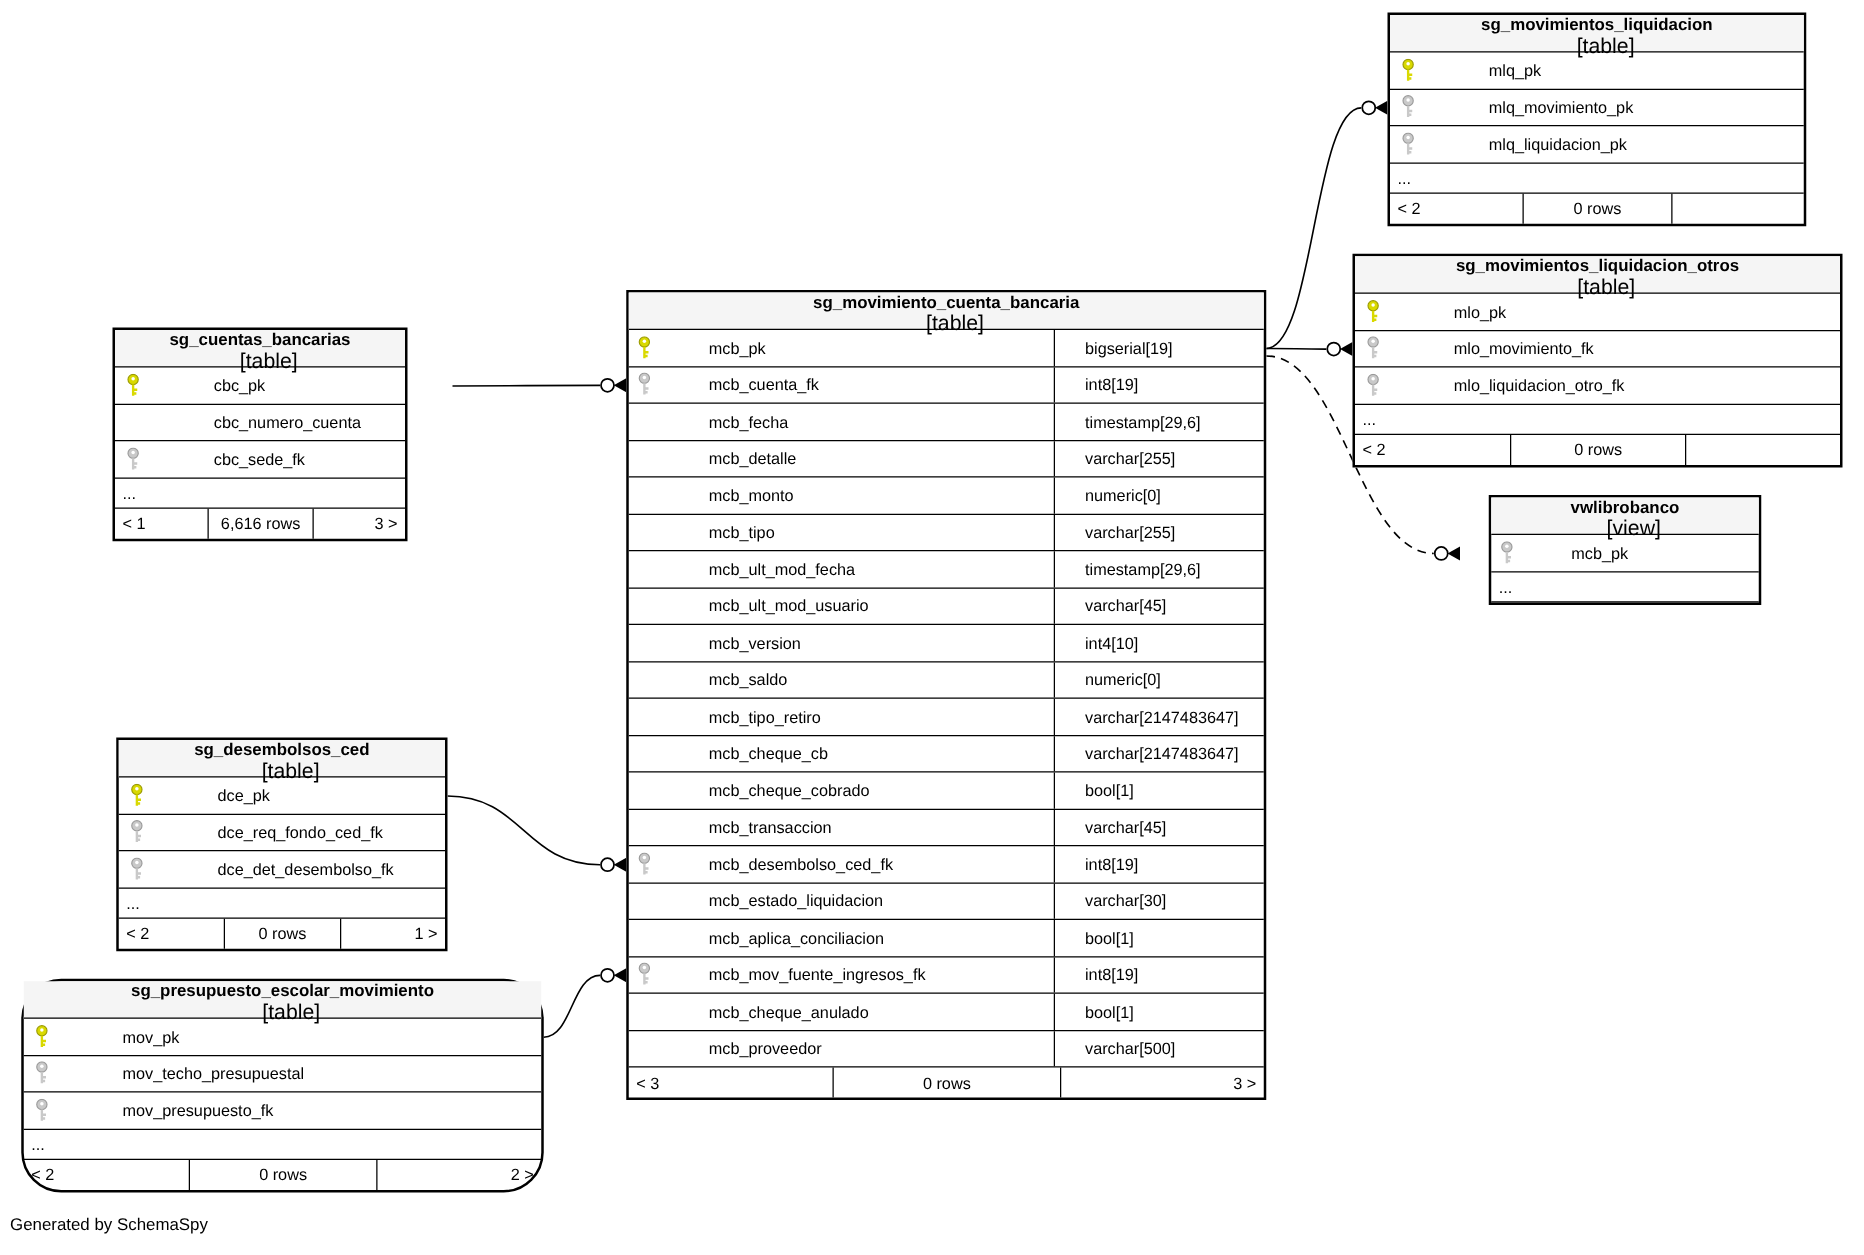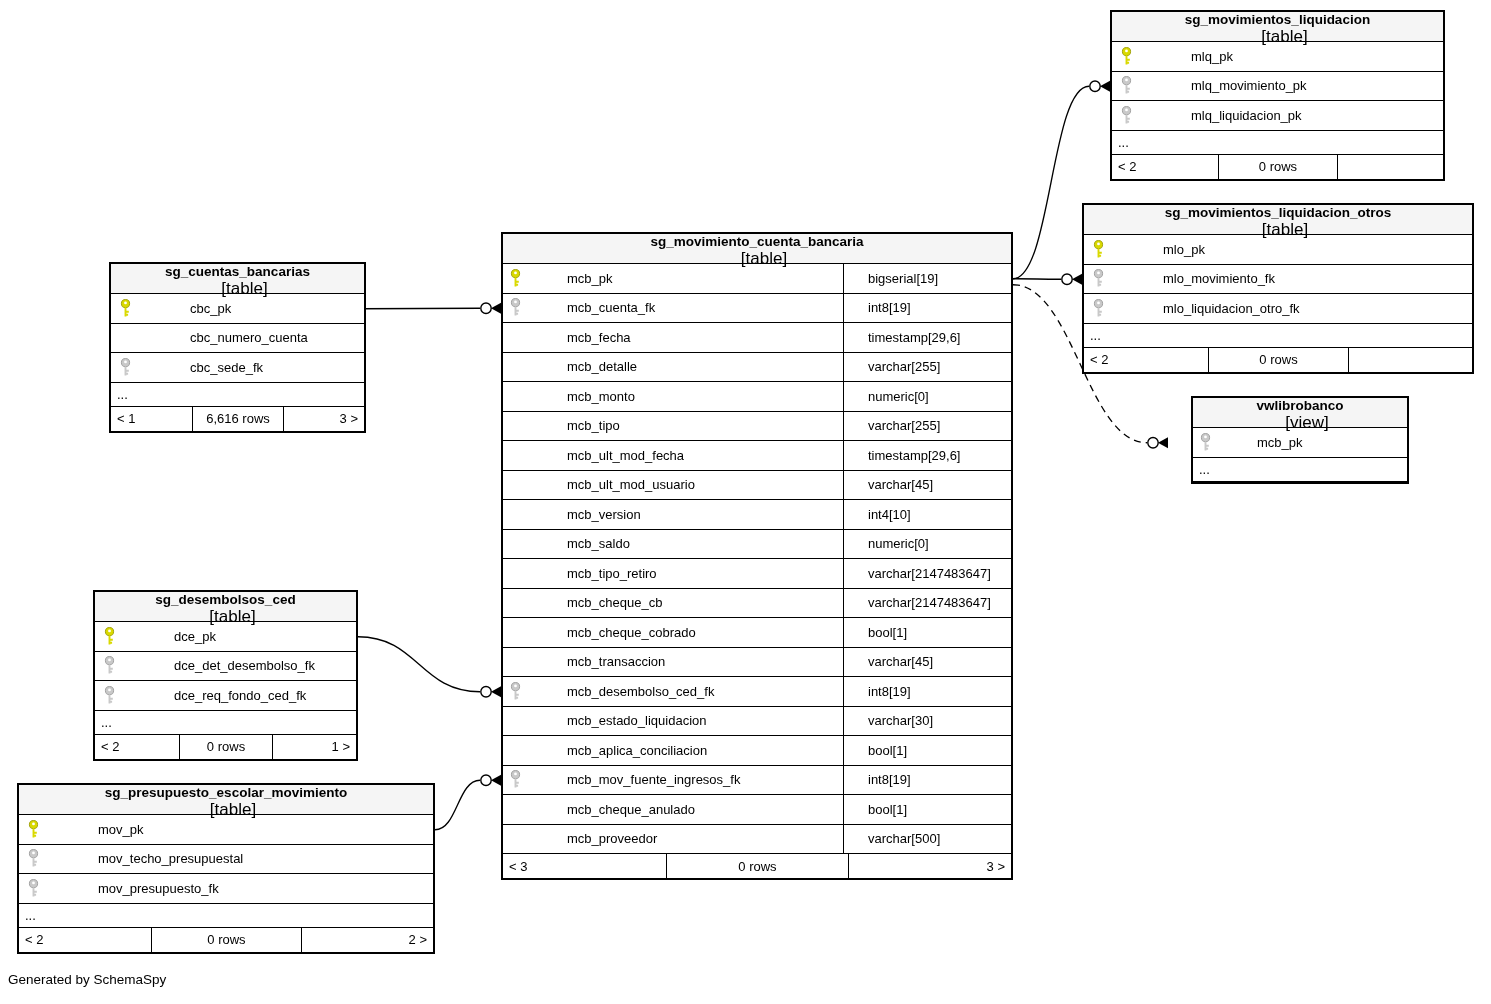--- a/index.html
+++ b/index.html
@@ -169,21 +169,21 @@
           <svg width="11" height="19" viewBox="0 0 11 19">
             <circle cx="5.5" cy="4.6" r="4.1" fill="#c9c9c9" stroke="#9a9a9a" stroke-width="0.9"></circle>
             <circle cx="5.5" cy="3.9" r="1.4" fill="#ffffff"></circle>
             <path d="M5.5 8.6 V17.6 M5.5 12.8 H8.8 M5.5 15.8 H8.1" stroke="#c9c9c9" stroke-width="1.9" fill="none"></path>
           </svg>
         </span>
         <span class="tname">mcb_pk</span>
       </div>
       <div class="tell">...</div>
     </div>
-    <div class="tbox wide-indent" style="left: 90px; top: 262px; width: 257px; margin-left: 19px;">
+    <div class="tbox wide-indent" style="left: 90px; top: 262px; width: 236px;">
       <div class="thead">
         <span class="ttitle">sg_cuentas_bancarias</span>
         <span class="tbadge">[table]</span>
       </div>
       <div class="trow">
         <span class="ticon">
           <svg width="11" height="19" viewBox="0 0 11 19">
             <circle cx="5.5" cy="4.6" r="4.1" fill="#d9d900" stroke="#9b9b00" stroke-width="0.9"></circle>
             <circle cx="5.5" cy="3.9" r="1.4" fill="#ffffff"></circle>
             <path d="M5.5 8.6 V17.6 M5.5 12.8 H8.8 M5.5 15.8 H8.1" stroke="#d9d900" stroke-width="1.9" fill="none"></path>
@@ -363,40 +363,40 @@
         <span class="tname">dce_pk</span>
       </div>
       <div class="trow">
         <span class="ticon">
           <svg width="11" height="19" viewBox="0 0 11 19">
             <circle cx="5.5" cy="4.6" r="4.1" fill="#c9c9c9" stroke="#9a9a9a" stroke-width="0.9"></circle>
             <circle cx="5.5" cy="3.9" r="1.4" fill="#ffffff"></circle>
             <path d="M5.5 8.6 V17.6 M5.5 12.8 H8.8 M5.5 15.8 H8.1" stroke="#c9c9c9" stroke-width="1.9" fill="none"></path>
           </svg>
         </span>
+        <span class="tname">dce_req_fondo_ced_fk</span>
+      </div>
+      <div class="trow">
+        <span class="ticon">
+          <svg width="11" height="19" viewBox="0 0 11 19">
+            <circle cx="5.5" cy="4.6" r="4.1" fill="#c9c9c9" stroke="#9a9a9a" stroke-width="0.9"></circle>
+            <circle cx="5.5" cy="3.9" r="1.4" fill="#ffffff"></circle>
+            <path d="M5.5 8.6 V17.6 M5.5 12.8 H8.8 M5.5 15.8 H8.1" stroke="#c9c9c9" stroke-width="1.9" fill="none"></path>
+          </svg>
+        </span>
         <span class="tname">dce_det_desembolso_fk</span>
-      </div>
-      <div class="trow">
-        <span class="ticon">
-          <svg width="11" height="19" viewBox="0 0 11 19">
-            <circle cx="5.5" cy="4.6" r="4.1" fill="#c9c9c9" stroke="#9a9a9a" stroke-width="0.9"></circle>
-            <circle cx="5.5" cy="3.9" r="1.4" fill="#ffffff"></circle>
-            <path d="M5.5 8.6 V17.6 M5.5 12.8 H8.8 M5.5 15.8 H8.1" stroke="#c9c9c9" stroke-width="1.9" fill="none"></path>
-          </svg>
-        </span>
-        <span class="tname">dce_req_fondo_ced_fk</span>
       </div>
       <div class="tell">...</div>
       <div class="tfoot">
         <span class="fl">&lt; 2</span>
         <span class="fc">0 rows</span>
         <span class="fr">1 &gt;</span>
       </div>
     </div>
-    <div class="tbox wide-indent" style="left: 17px; top: 783px; width: 418px;">
+    <div class="tbox wide-indent" style="left: 17px; top: 783px; width: 418px; border-radius: 32px;">
       <div class="thead">
         <span class="ttitle">sg_presupuesto_escolar_movimiento</span>
         <span class="tbadge">[table]</span>
       </div>
       <div class="trow">
         <span class="ticon">
           <svg width="11" height="19" viewBox="0 0 11 19">
             <circle cx="5.5" cy="4.6" r="4.1" fill="#d9d900" stroke="#9b9b00" stroke-width="0.9"></circle>
             <circle cx="5.5" cy="3.9" r="1.4" fill="#ffffff"></circle>
             <path d="M5.5 8.6 V17.6 M5.5 12.8 H8.8 M5.5 15.8 H8.1" stroke="#d9d900" stroke-width="1.9" fill="none"></path>

